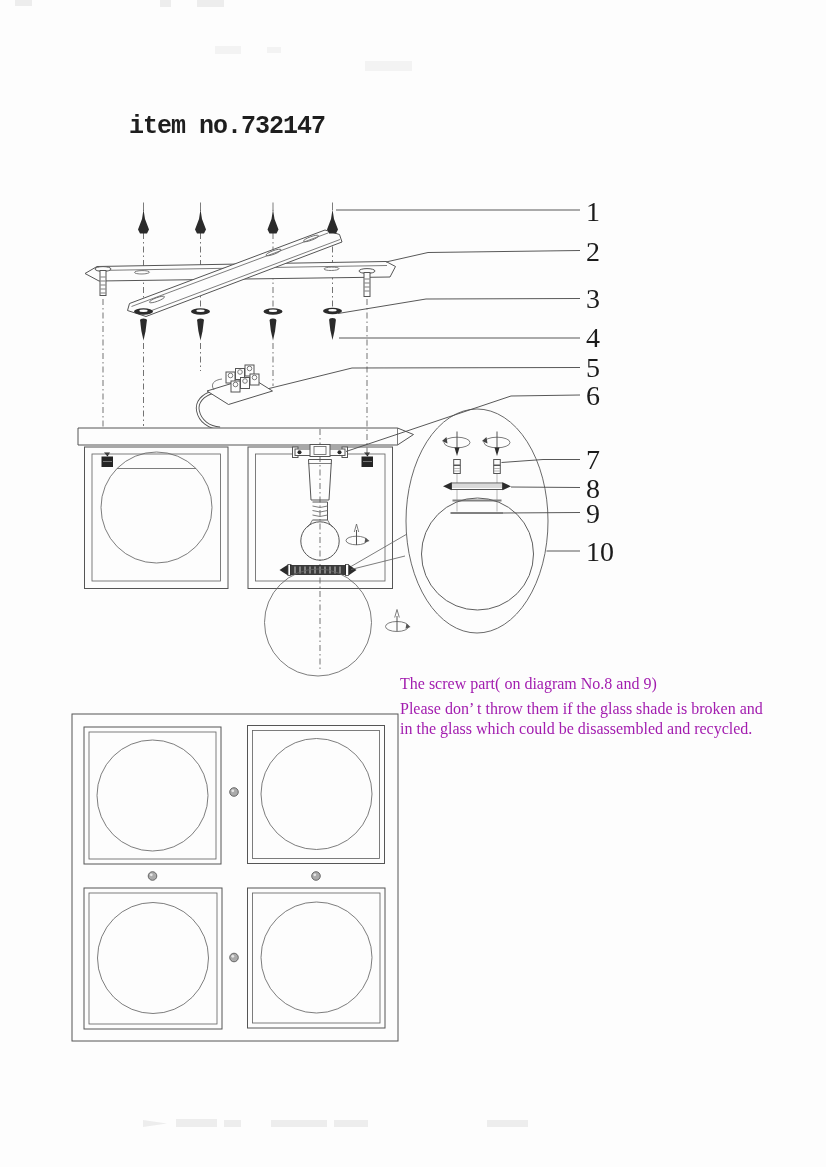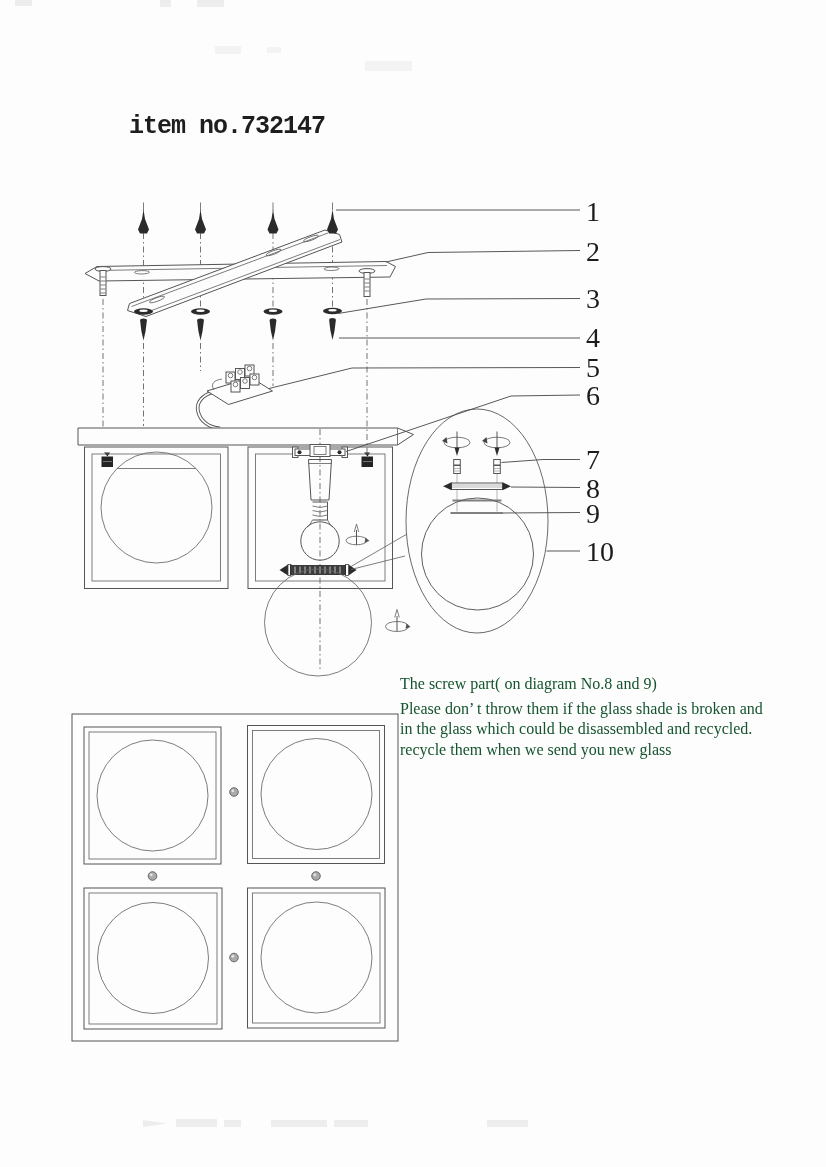--- a/index.html
+++ b/index.html
@@ -12,21 +12,21 @@
     font-family:"Liberation Serif", serif;
   }
   .page-title{
     position:absolute;left:89px;top:112px;
     font-family:"Liberation Mono", monospace;
     font-size:25px;font-weight:700;letter-spacing:-1px;
     color:#1e1e1e;white-space:pre;margin-left:40px;
   }
   .note-block{
     position:absolute;left:400px;top:674px;width:410px;
-    font-size:16px;line-height:20.5px;color:#14532d;
+    font-size:16px;line-height:20.5px;color:#a21caf;
   }
   .note-line{white-space:nowrap;}
   .note-line.para-gap{margin-top:4px;}
   svg{position:absolute;left:0;top:0;}
   .ln{stroke:#555;stroke-width:1;fill:none;}
   .thin{stroke:#666;stroke-width:.85;fill:none;}
   .leader{stroke:#4f4f4f;stroke-width:.95;fill:none;}
   .dash{stroke:#5a5a5a;stroke-width:.85;fill:none;stroke-dasharray:6 3 1.5 3;}
   .dark{fill:#2b2b2b;stroke:none;}
   .whitefill{fill:#fdfdfd;}
@@ -377,16 +377,15 @@
             <circle cx="232.8" cy="956.3" r="1.4" fill="#e6e6e6"></circle>
           </g>
       </g>
     </g>
   </svg>
 
   <div class="note-block">
     <div class="note-line">The screw part( on diagram No.8 and 9)</div>
     <div class="note-line para-gap">Please don’ t throw them if the glass shade is broken and</div>
     <div class="note-line">in the glass which could be disassembled and recycled.</div>
-    <div class="note-line">recycle them when we send you new glass</div>
   </div>
 
 </div>
 
 </body></html>

